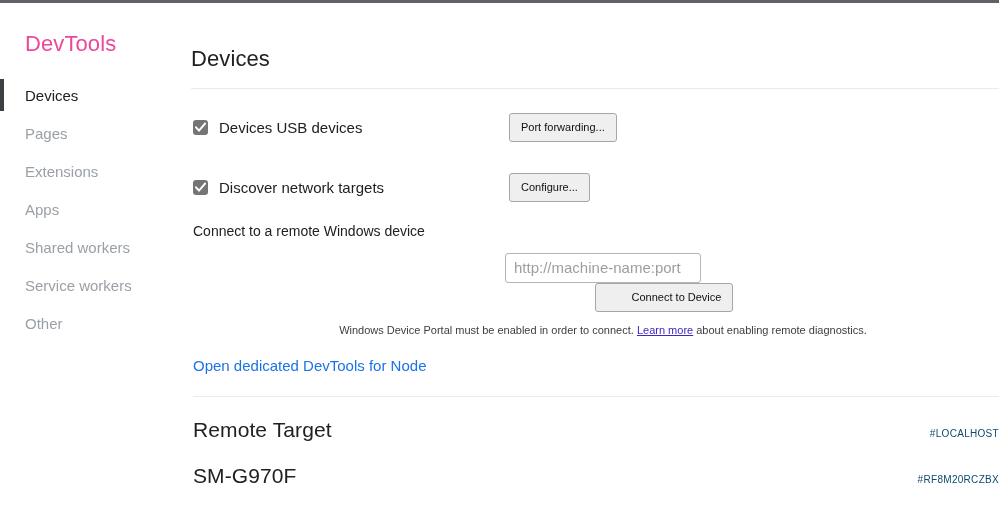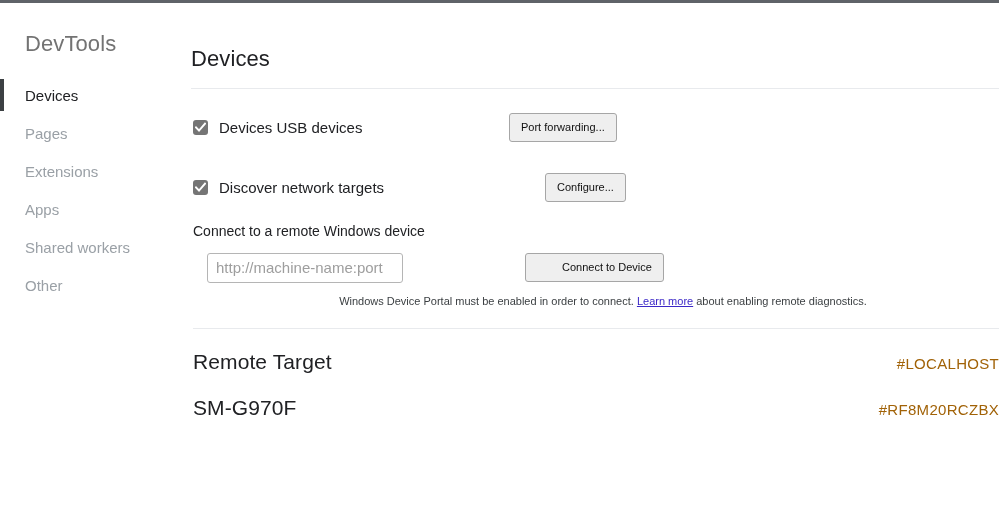--- a/index.html
+++ b/index.html
@@ -39,21 +39,21 @@
   #sidebar {
     width: 191px;
     flex: 0 0 191px;
     background: #ffffff;
     position: relative;
     padding-top: 0;
   }
   #sidebar-title {
     font-size: 22px;
     font-weight: 400;
-    color: #737373;
+    color: #ec4899;
     padding: 27px 0 0 25px;
     letter-spacing: 0.1px;
     line-height: 28px;
   }
   #sidebar-list {
     margin-top: 19px;
     list-style: none;
     padding: 0;
   }
   .sidebar-item {
@@ -105,21 +105,21 @@
   .body-pad { padding-left: 2px; }
 
   
   .opt-row {
     display: flex;
     align-items: center;
     height: 38px;
     margin-top: 0;
   }
   #row-usb { margin-top: 20px; }
-  #row-net { margin-top: 22px; gap: 36px; }
+  #row-net { margin-top: 22px; }
 
   .cb-group {
     display: flex;
     align-items: center;
     width: 316px;
     flex: 0 0 316px;
   }
   .checkbox {
     width: 15px;
     height: 15px;
@@ -158,20 +158,21 @@
   #connect-heading {
     font-size: 14px;
     color: #202124;
     margin-top: 16px;
   }
   #connect-row {
     display: flex;
     align-items: center;
     margin-top: 14px;
     padding-left: 14px;
+    flex-direction: column;
   }
   #remote-addr-input {
     width: 178px;
     font-family: "Liberation Sans", "DejaVu Sans", sans-serif;
     font-size: 15px;
     color: #202124;
     padding: 5px 8px 6px 8px;
     border: 1px solid #b5b5b5;
     border-radius: 3px;
     background: #ffffff;
@@ -214,22 +215,22 @@
   #device-block { margin-top: 22px; }
 
   .target-name {
     font-size: 21px;
     font-weight: 400;
     color: #202124;
     letter-spacing: 0.1px;
   }
   .target-id {
     margin-left: 9px;
-    font-size: 15px;
-    color: #a16207;
+    font-size: 10px;
+    color: #0c4a6e;
     letter-spacing: 0.3px;
   }
 </style>
 </head>
 <body>
 
 <div id="top-border"></div>
 
 <div id="app">
 
@@ -244,20 +245,23 @@
         <span>Pages</span>
       </li>
       <li class="sidebar-item">
         <span>Extensions</span>
       </li>
       <li class="sidebar-item">
         <span>Apps</span>
       </li>
       <li class="sidebar-item">
         <span>Shared workers</span>
+      </li>
+      <li class="sidebar-item">
+        <span>Service workers</span>
       </li>
       <li class="sidebar-item">
         <span>Other</span>
       </li>
     </ul>
   </nav>
 
   <section id="main">
 
     <h1 id="page-title">Devices</h1>
@@ -295,20 +299,23 @@
         <input id="remote-addr-input" type="text" placeholder="http://machine-name:port" style="">
         <button class="btn" id="connect-device-button">Connect to Device</button>
       </div>
 
       <div id="connect-help">
         <span>Windows Device Portal must be enabled in order to connect.</span>
         <span class="inline-link">Learn more</span>
         <span>about enabling remote diagnostics.</span>
       </div>
 
+      <div id="node-link-wrap">
+        <span id="node-link">Open dedicated DevTools for Node</span>
+      </div>
 
       <div class="hr" id="targets-hr"></div>
 
       <div class="target-heading" id="remote-target-block">
         <span class="target-name">Remote Target</span>
         <span class="target-id">#LOCALHOST</span>
       </div>
 
       <div class="target-heading" id="device-block">
         <span class="target-name">SM-G970F</span>

